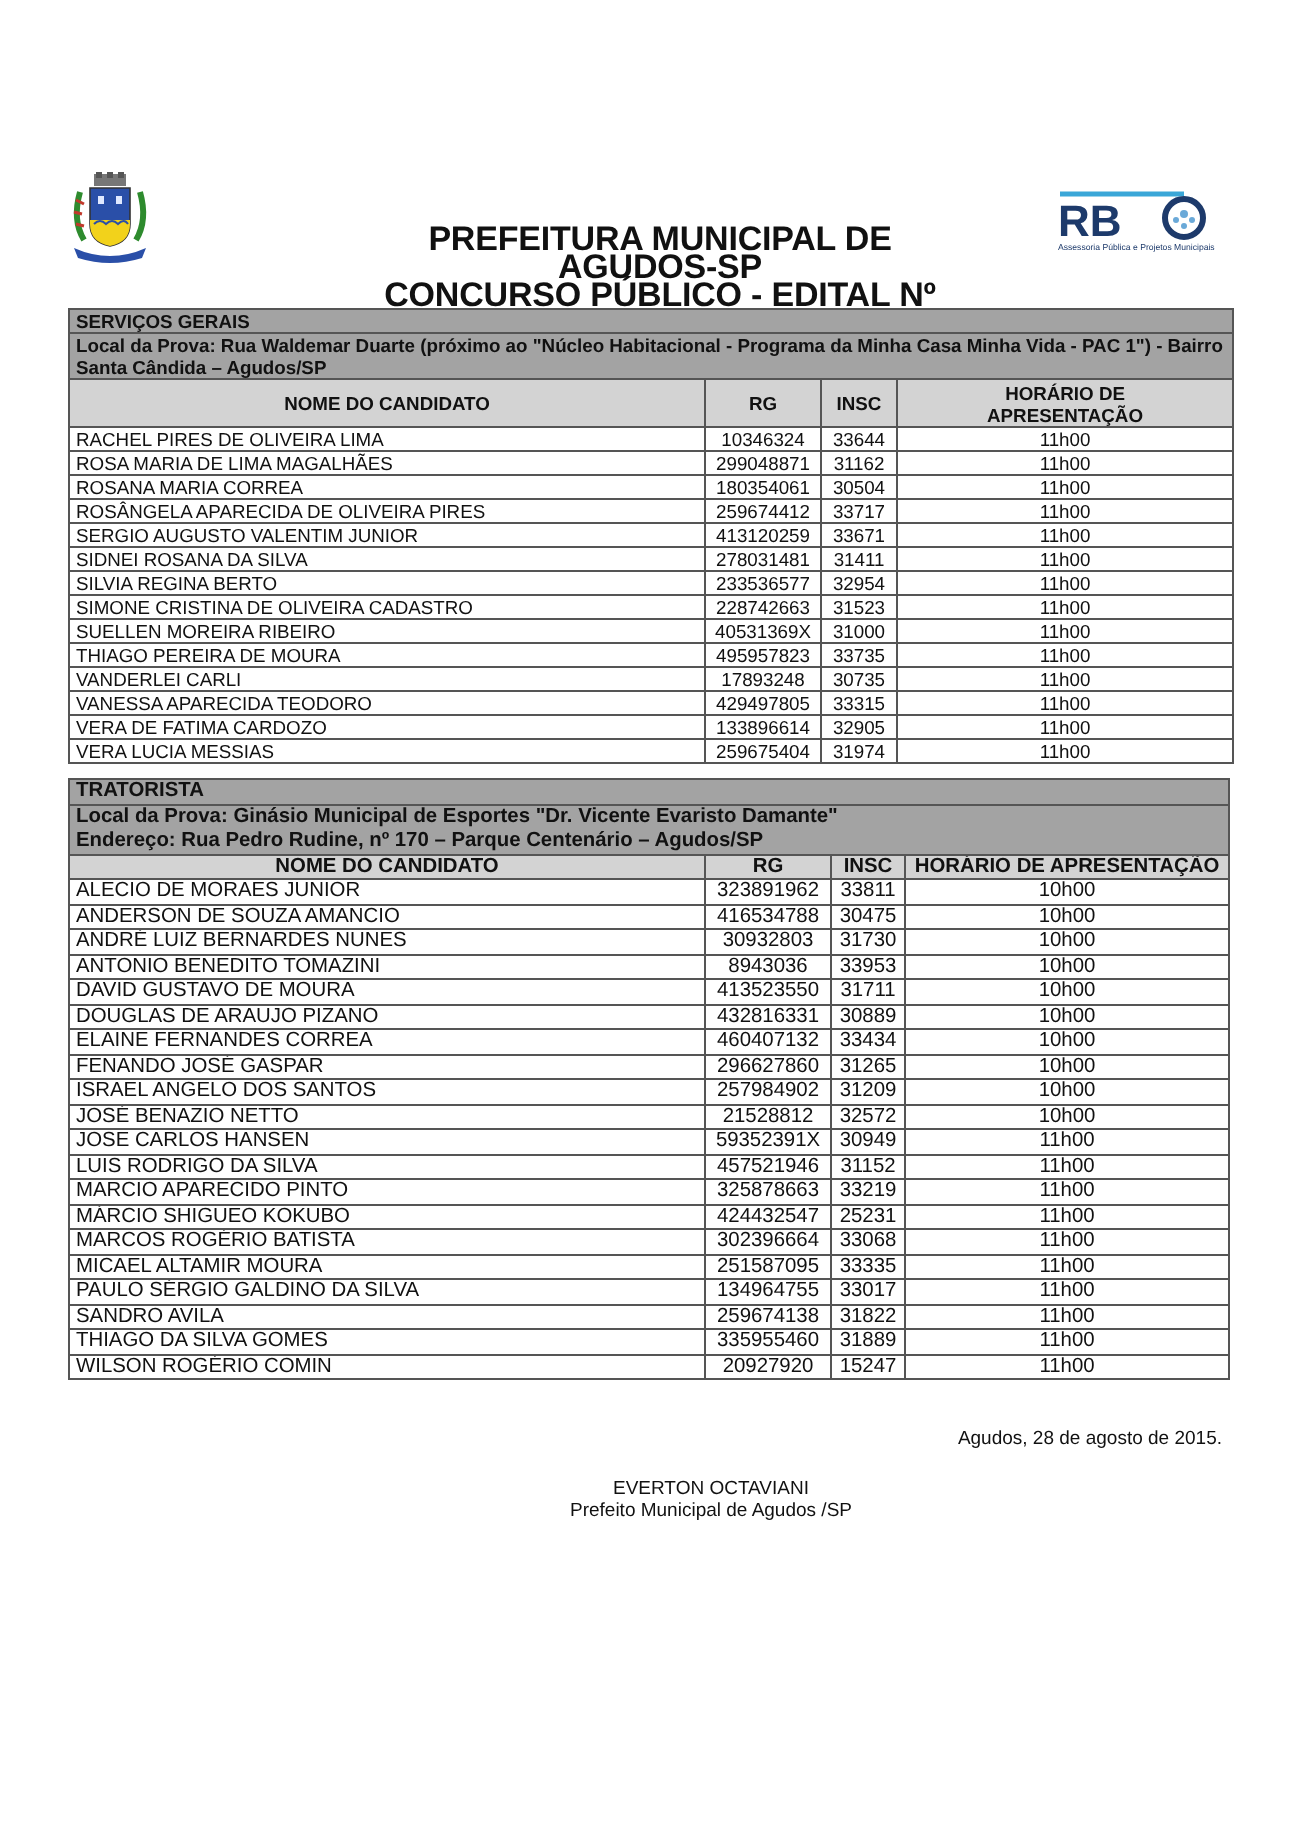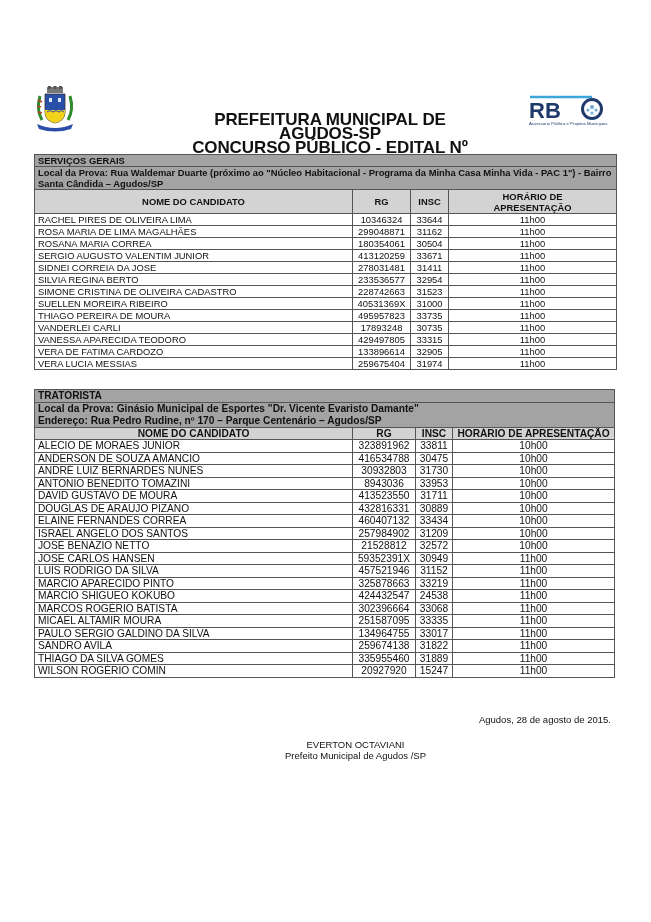--- a/index.html
+++ b/index.html
@@ -96,27 +96,33 @@
         <td class="c">31162</td>
         <td class="c">11h00</td>
       </tr>
       <tr>
         <td>ROSANA MARIA CORREA</td>
         <td class="c">180354061</td>
         <td class="c">30504</td>
         <td class="c">11h00</td>
       </tr>
       <tr>
+        <td>ROSÂNGELA APARECIDA DE OLIVEIRA PIRES</td>
+        <td class="c">259674412</td>
+        <td class="c">33717</td>
+        <td class="c">11h00</td>
+      </tr>
+      <tr>
         <td>SERGIO AUGUSTO VALENTIM JUNIOR</td>
         <td class="c">413120259</td>
         <td class="c">33671</td>
         <td class="c">11h00</td>
       </tr>
       <tr>
-        <td>SIDNEI CORREIA DA JOSE</td>
+        <td>SIDNEI ROSANA DA SILVA</td>
         <td class="c">278031481</td>
         <td class="c">31411</td>
         <td class="c">11h00</td>
       </tr>
       <tr>
         <td>SILVIA REGINA BERTO</td>
         <td class="c">233536577</td>
         <td class="c">32954</td>
         <td class="c">11h00</td>
       </tr>
@@ -221,20 +227,26 @@
         <td class="c">30889</td>
         <td class="c">10h00</td>
       </tr>
       <tr>
         <td>ELAINE FERNANDES CORREA</td>
         <td class="c">460407132</td>
         <td class="c">33434</td>
         <td class="c">10h00</td>
       </tr>
       <tr>
+        <td>FENANDO JOSÉ GASPAR</td>
+        <td class="c">296627860</td>
+        <td class="c">31265</td>
+        <td class="c">10h00</td>
+      </tr>
+      <tr>
         <td>ISRAEL ANGELO DOS SANTOS</td>
         <td class="c">257984902</td>
         <td class="c">31209</td>
         <td class="c">10h00</td>
       </tr>
       <tr>
         <td>JOSÉ BENAZIO NETTO</td>
         <td class="c">21528812</td>
         <td class="c">32572</td>
         <td class="c">10h00</td>
@@ -253,21 +265,21 @@
       </tr>
       <tr>
         <td>MARCIO APARECIDO PINTO</td>
         <td class="c">325878663</td>
         <td class="c">33219</td>
         <td class="c">11h00</td>
       </tr>
       <tr>
         <td>MÁRCIO SHIGUEO KOKUBO</td>
         <td class="c">424432547</td>
-        <td class="c">24538</td>
+        <td class="c">25231</td>
         <td class="c">11h00</td>
       </tr>
       <tr>
         <td>MARCOS ROGÉRIO BATISTA</td>
         <td class="c">302396664</td>
         <td class="c">33068</td>
         <td class="c">11h00</td>
       </tr>
       <tr>
         <td>MICAEL ALTAMIR MOURA</td>

